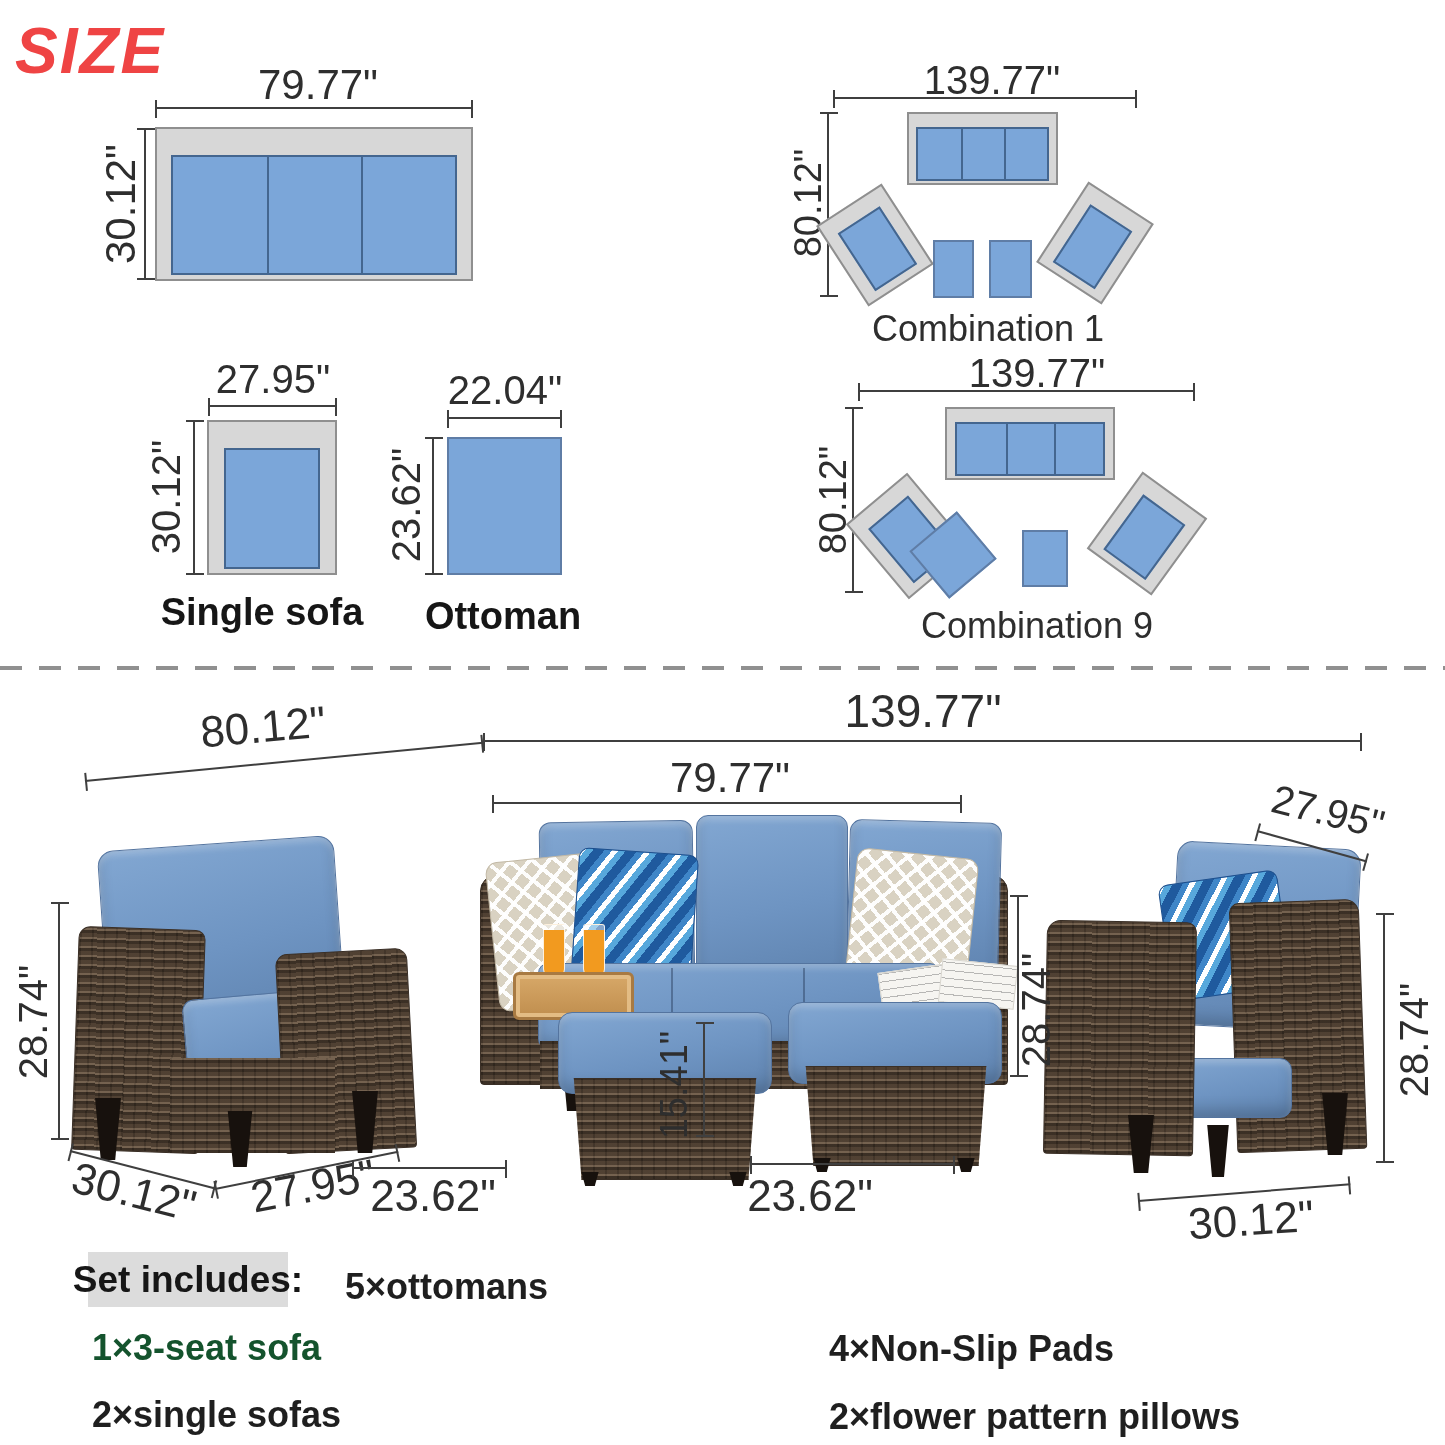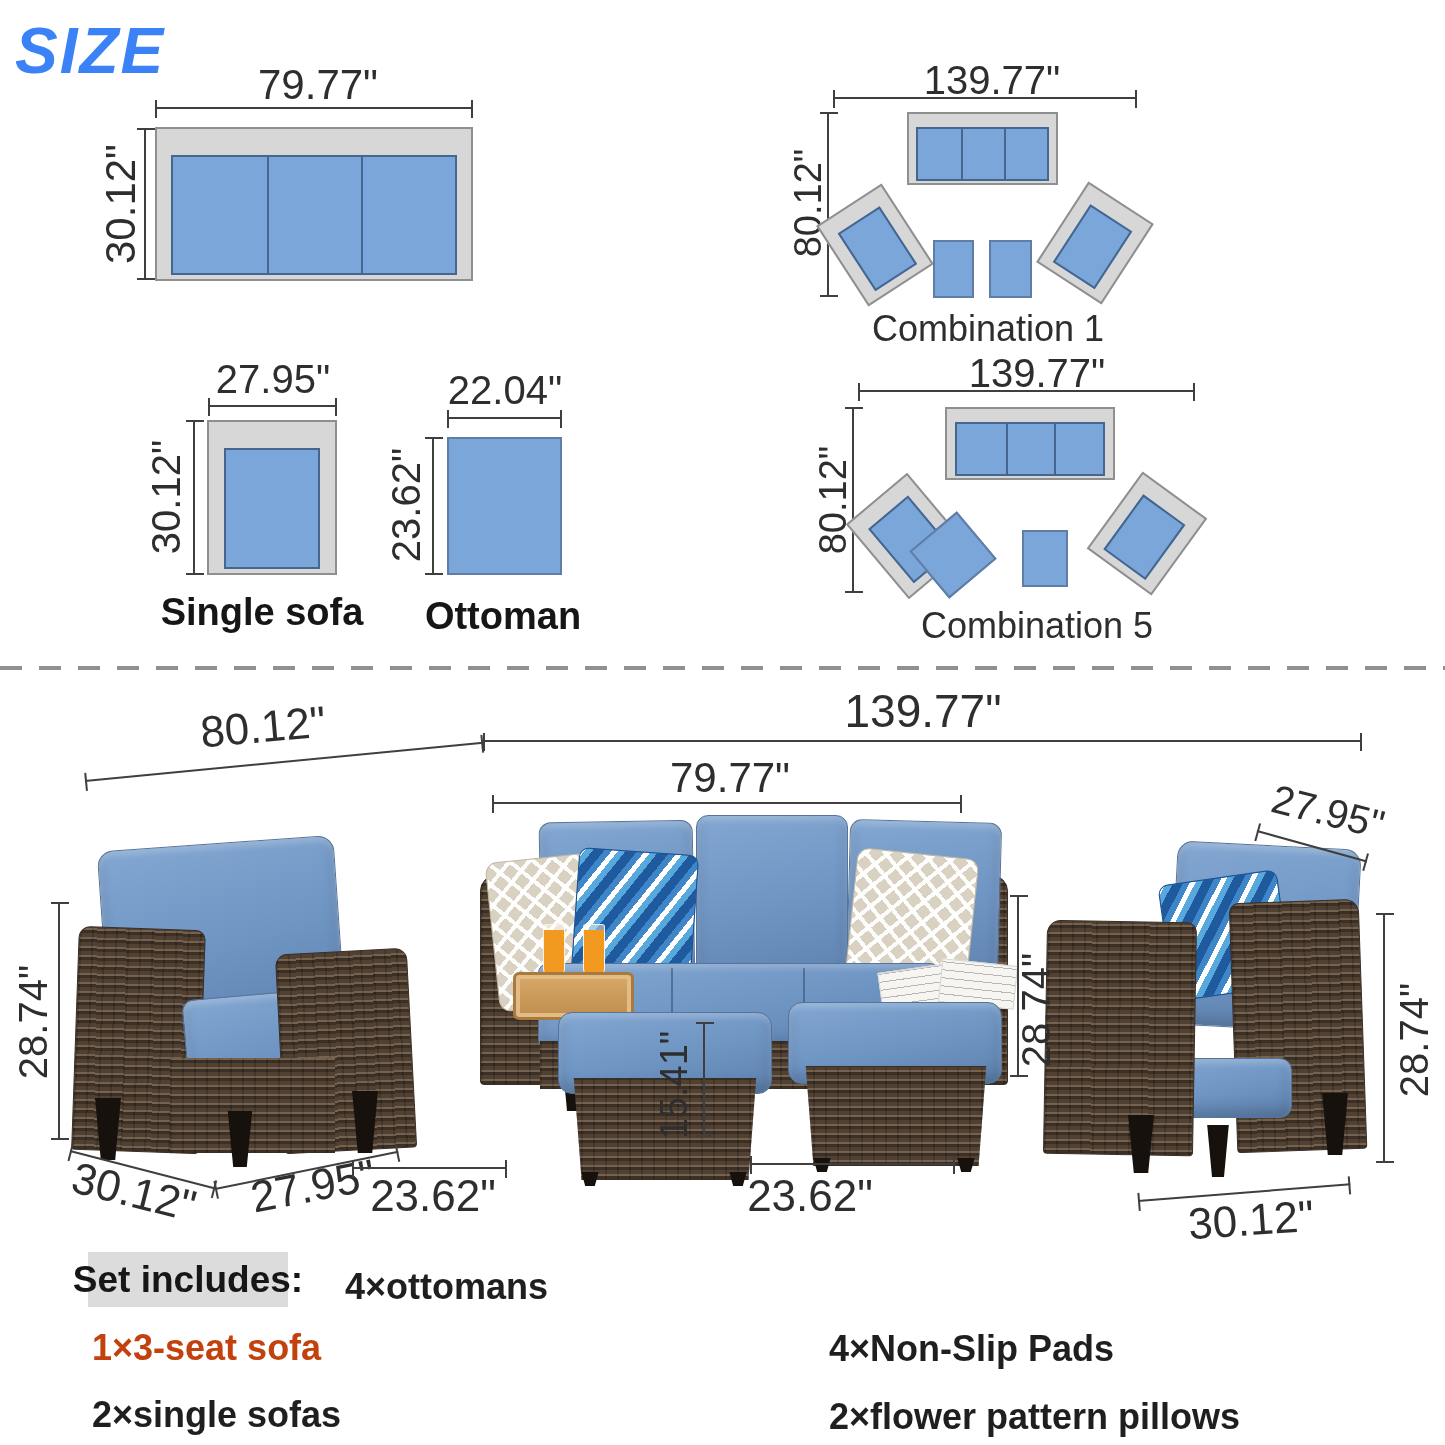--- a/index.html
+++ b/index.html
@@ -42,21 +42,21 @@
       repeating-linear-gradient(125deg, #ffffff 0 5px, #57a8dc 5px 11px, #1f5a9e 11px 20px, #3f86c8 20px 26px);}
   .page{position:absolute;background:#f6f5f1;border:1px solid #d8d6cf;
     background-image:repeating-linear-gradient(0deg, transparent 0 7px, rgba(120,120,120,.5) 7px 8px);}
   .abs{position:absolute;}
 </style>
 </head>
 <body>
 
 <div class="canvas">
 
-  <div class="dtx" style="left:15px;top:14px;font-size:64px;font-weight:700;font-style:italic;color:#3b82f6;letter-spacing:2px;">SIZE</div>
+  <div class="dtx" style="left:15px;top:14px;font-size:64px;font-weight:700;font-style:italic;color:#ef4444;letter-spacing:2px;">SIZE</div>
 
   <div class="dtx ctr" style="left:318px;top:85px;font-size:42px;">79.77"</div>
   <div class="dline" style="left:155px;top:107px;width:318px;"></div>
   <div class="dtx ctr" style="--rot:-90deg;left:121px;top:204px;font-size:42px;">30.12"</div>
   <div class="dlinev" style="left:144px;top:128px;height:152px;"></div>
   <div class="tvbox" style="left:155px;top:127px;width:318px;height:154px;">
     <div class="tvcush" style="left:14px;right:14px;top:26px;bottom:4px;">
       <div class="tvdiv" style="left:33.3%;"></div>
       <div class="tvdiv" style="left:66.6%;"></div>
     </div>
@@ -109,21 +109,21 @@
     </div>
   </div>
   <div class="tvbox" style="left:868px;top:487px;width:80px;height:98px;transform:rotate(-40deg);">
     <div class="tvcush" style="left:12px;right:12px;top:16px;bottom:7px;"></div>
   </div>
   <div class="tvott" style="left:922px;top:524px;width:62px;height:62px;transform:rotate(-40deg);"></div>
   <div class="tvott" style="left:1022px;top:530px;width:46px;height:57px;"></div>
   <div class="tvbox" style="left:1107px;top:486px;width:80px;height:95px;transform:rotate(36deg);">
     <div class="tvcush" style="left:12px;right:12px;top:16px;bottom:7px;"></div>
   </div>
-  <div class="dtx ctr" style="left:1037px;top:626px;font-size:36px;">Combination 5</div>
+  <div class="dtx ctr" style="left:1037px;top:626px;font-size:36px;">Combination 9</div>
 
   <div class="abs" style="left:0;top:666px;width:1445px;height:4px;background:repeating-linear-gradient(90deg,#909090 0 22px,transparent 22px 39px);"></div>
 
   <div class="abs" style="left:478px;top:815px;width:530px;height:290px;">
     <div class="abs wicker" style="left:2px;top:60px;width:76px;height:208px;border-radius:16px 8px 4px 4px;"></div>
     <div class="abs wicker" style="left:452px;top:60px;width:76px;height:208px;border-radius:8px 16px 4px 4px;"></div>
     <div class="abs cushion" style="left:62px;top:6px;width:152px;height:162px;transform:rotate(-1deg);"></div>
     <div class="abs cushion" style="left:218px;top:0px;width:150px;height:168px;"></div>
     <div class="abs cushion" style="left:370px;top:6px;width:150px;height:162px;transform:rotate(1.5deg);"></div>
     <div class="abs pbeige" style="left:14px;top:42px;width:112px;height:148px;transform:rotate(-6deg);"></div>
@@ -222,21 +222,21 @@
 
   <div class="dtx ctr" style="--rot:-90deg;left:1414px;top:1040px;font-size:40px;">28.74"</div>
   <div class="dlinev" style="left:1383px;top:913px;height:250px;"></div>
 
   <div class="dtx ctr" style="--rot:-4deg;left:1251px;top:1220px;font-size:44px;">30.12"</div>
   <div class="dline" style="left:1138px;top:1200px;width:213px;transform:rotate(-4.5deg);"></div>
 
   <div class="abs" style="left:88px;top:1252px;width:200px;height:55px;background:#dcdcdc;"></div>
   <div class="dtx ctr bold" style="left:188px;top:1280px;font-size:37px;">Set includes:</div>
 
-  <div class="dtx" style="left:92px;top:1327px;font-size:36px;font-weight:600;color:#c2410c;">1×3-seat sofa</div>
+  <div class="dtx" style="left:92px;top:1327px;font-size:36px;font-weight:600;color:#14532d;">1×3-seat sofa</div>
   <div class="dtx" style="left:92px;top:1394px;font-size:36px;font-weight:600;color:#1f1f1f;">2×single sofas</div>
 
-  <div class="dtx" style="left:345px;top:1266px;font-size:36px;font-weight:600;color:#1f1f1f;">4×ottomans</div>
+  <div class="dtx" style="left:345px;top:1266px;font-size:36px;font-weight:600;color:#1f1f1f;">5×ottomans</div>
 
   <div class="dtx" style="left:829px;top:1328px;font-size:36px;font-weight:600;color:#1f1f1f;">4×Non-Slip Pads</div>
   <div class="dtx" style="left:829px;top:1396px;font-size:36px;font-weight:600;color:#1f1f1f;">2×flower pattern pillows</div>
 
 </div>
 
 </body></html>

